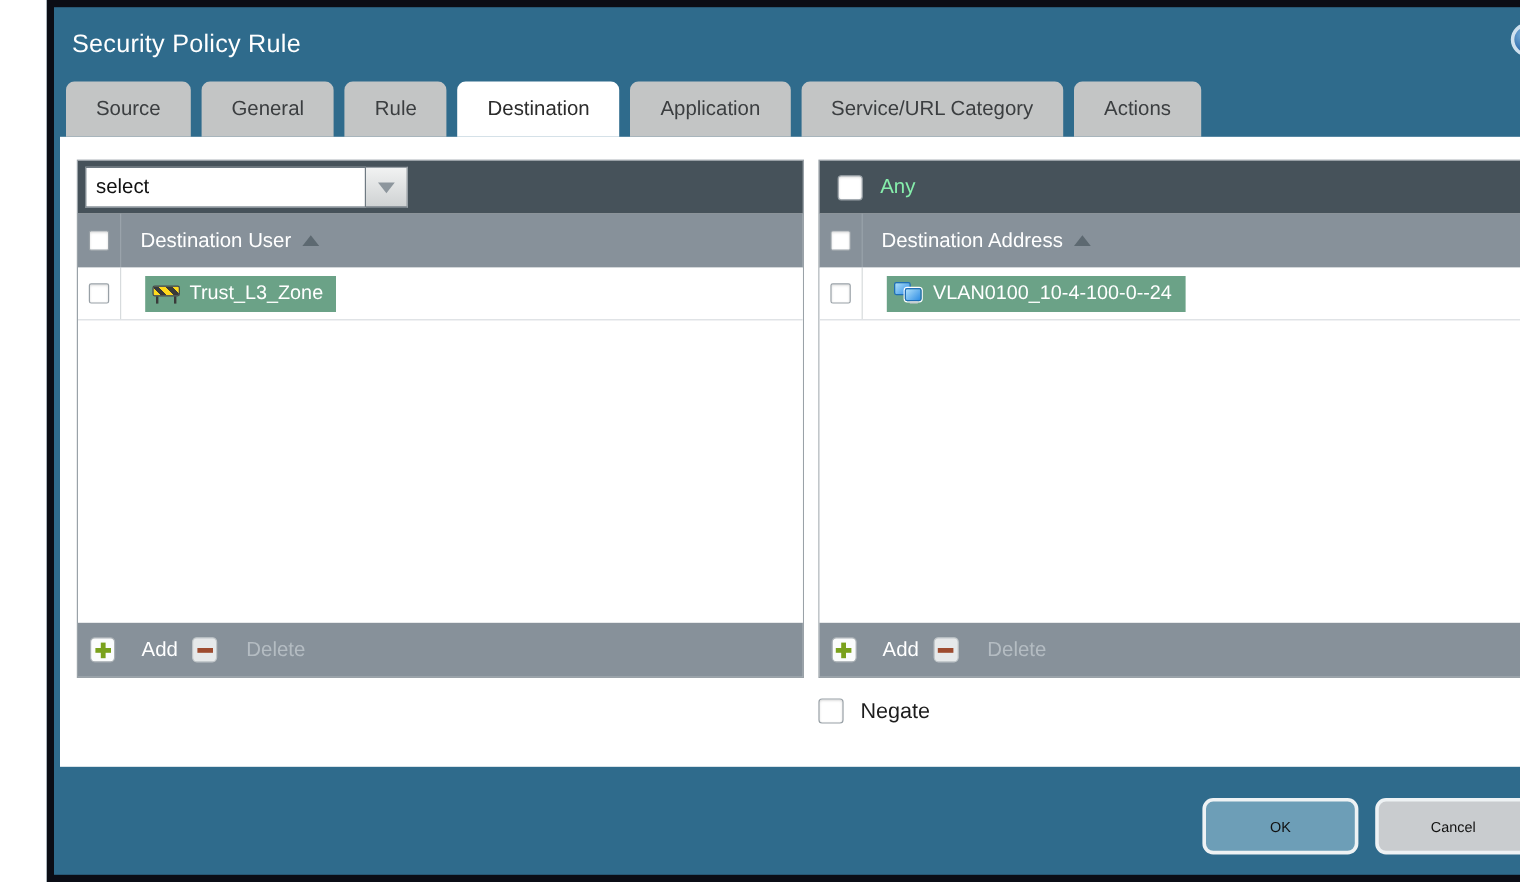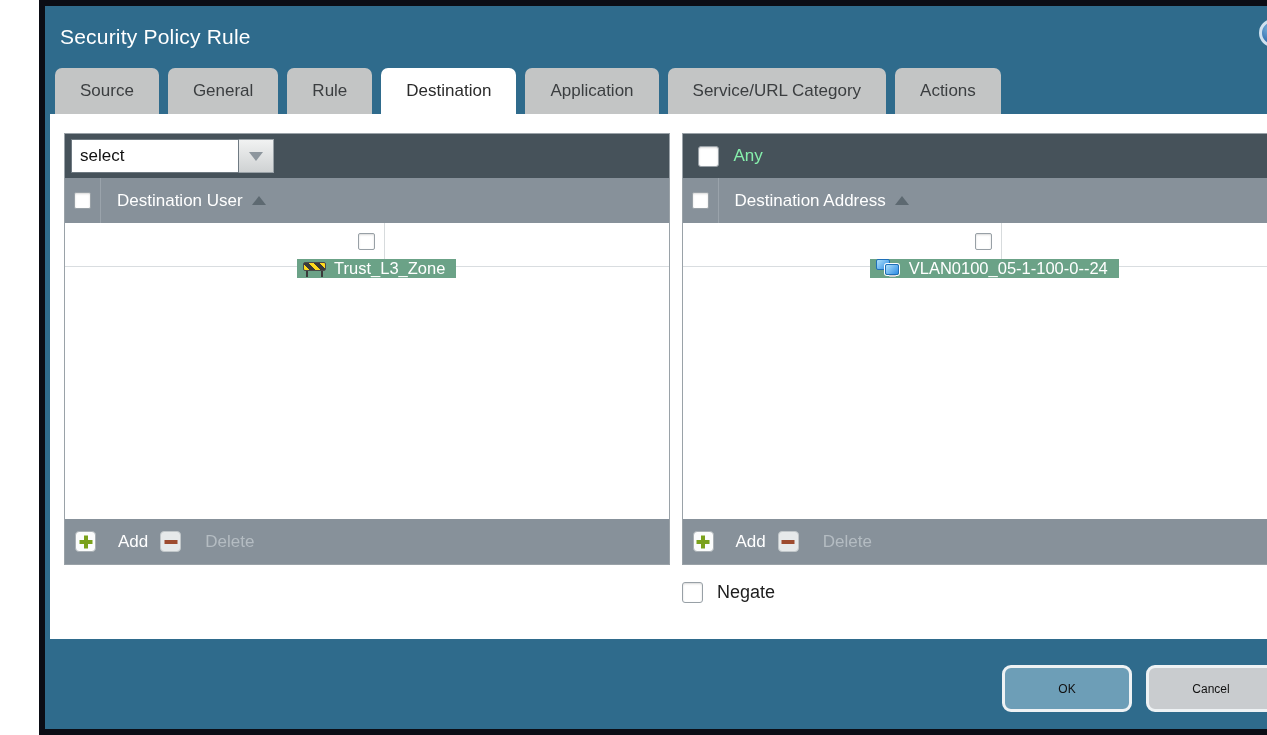--- a/index.html
+++ b/index.html
@@ -39,21 +39,21 @@
   .tab.active { background:#ffffff; color:#2b2b2b; }
 
   
   .content { height:525px; background:#ffffff; margin:0 5px; padding:19px 8px 0 14px; }
   .panels { display:flex; gap:12px; }
   .panel { flex:1; height:432px; display:flex; flex-direction:column; border:1px solid #9aa2a8; }
 
   .panel-toolbar { height:44px; background:#46525a; display:flex; align-items:center; padding-left:6px; flex:0 0 44px; }
   .combo { display:flex; align-items:center; }
   .combo-input {
-    width:168px; height:34px; background:#ffffff;
+    width:234px; height:34px; background:#ffffff;
     border:1px solid #6f7a82; color:#111111;
     font-size:17px; padding-left:8px; display:flex; align-items:center;
   }
   .combo-btn {
     width:35px; height:34px; background:linear-gradient(#f1f2f2,#cfd2d3);
     border:1px solid #99a1a7; border-left:none;
     display:flex; align-items:center; justify-content:center; cursor:pointer;
   }
   .tri-down { width:0; height:0; border-left:7px solid transparent; border-right:7px solid transparent; border-top:9px solid #8d969d; }
   .tri-up   { width:0; height:0; border-left:7px solid transparent; border-right:7px solid transparent; border-bottom:9px solid #5d6971; margin-left:9px; }
@@ -67,21 +67,21 @@
     box-shadow:inset 0 1px 2px rgba(0,0,0,0.15);
     cursor:pointer; flex:0 0 auto;
   }
   .cb-lg { width:21px; height:21px; border-radius:3px; }
 
   .grid-header { height:45px; background:#87919a; display:flex; align-items:center; flex:0 0 45px; cursor:pointer; }
   .chk-col { width:36px; height:100%; display:flex; align-items:center; justify-content:center; border-right:1px solid #9aa3ab; flex:0 0 36px; }
   .hdr-label { color:#ffffff; font-size:17px; margin-left:16px; }
 
   .grid-body { flex:1; background:#ffffff; overflow:hidden; }
-  .grid-row { height:44px; display:flex; align-items:center; border-bottom:1px solid #d9dde0; cursor:pointer;flex-direction:column; }
+  .grid-row { height:44px; display:flex; align-items:center; border-bottom:1px solid #d9dde0; cursor:pointer; }
   .grid-row .chk-col { border-right:1px solid #d7dbdd; }
 
   .chip {
     display:inline-flex; align-items:center; gap:8px;
     background:#6ba287; color:#ffffff;
     height:30px; padding:0 11px 0 6px; margin-left:20px;
     font-size:16.5px; white-space:nowrap;
   }
 
   
@@ -234,21 +234,21 @@
         <div class="grid-body">
           <div class="grid-row">
             <div class="chk-col">
               <span class="cb"></span>
             </div>
             <span class="chip">
               <span class="addr-icon">
                 <span class="monitor back"></span>
                   <span class="monitor front"></span>
               </span>
-              <span>VLAN0100_05-1-100-0--24</span>
+              <span>VLAN0100_10-4-100-0--24</span>
             </span>
           </div>
         </div>
 
         <div class="grid-footer">
           <div class="foot-btn">
             <span class="icon-sq add-sq"></span>
             <span class="add-label">Add</span>
           </div>
           <div class="btn-gap"></div>

